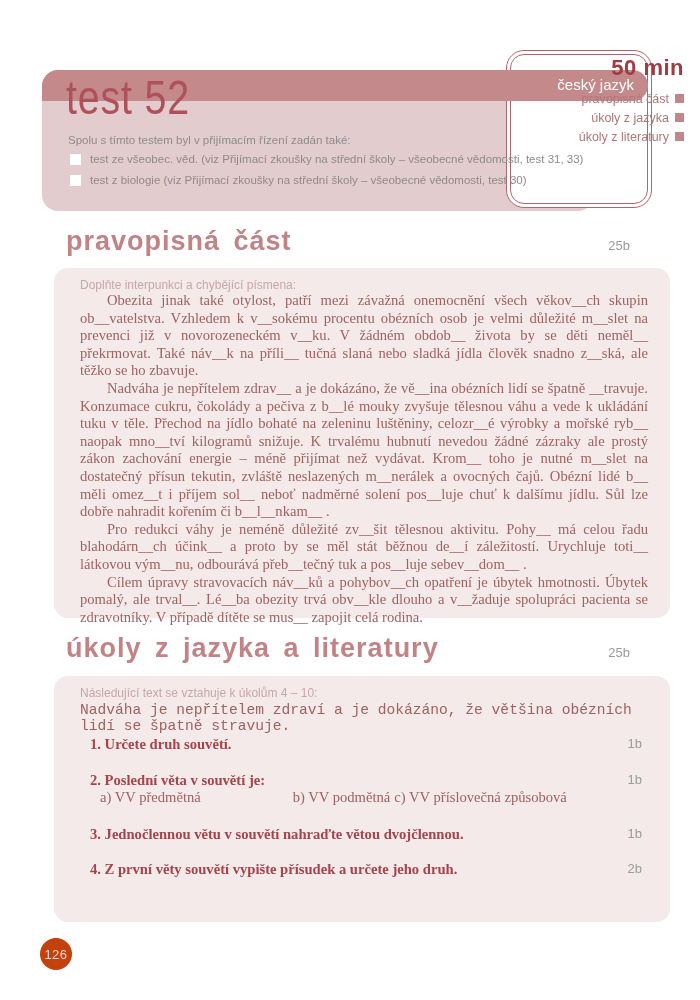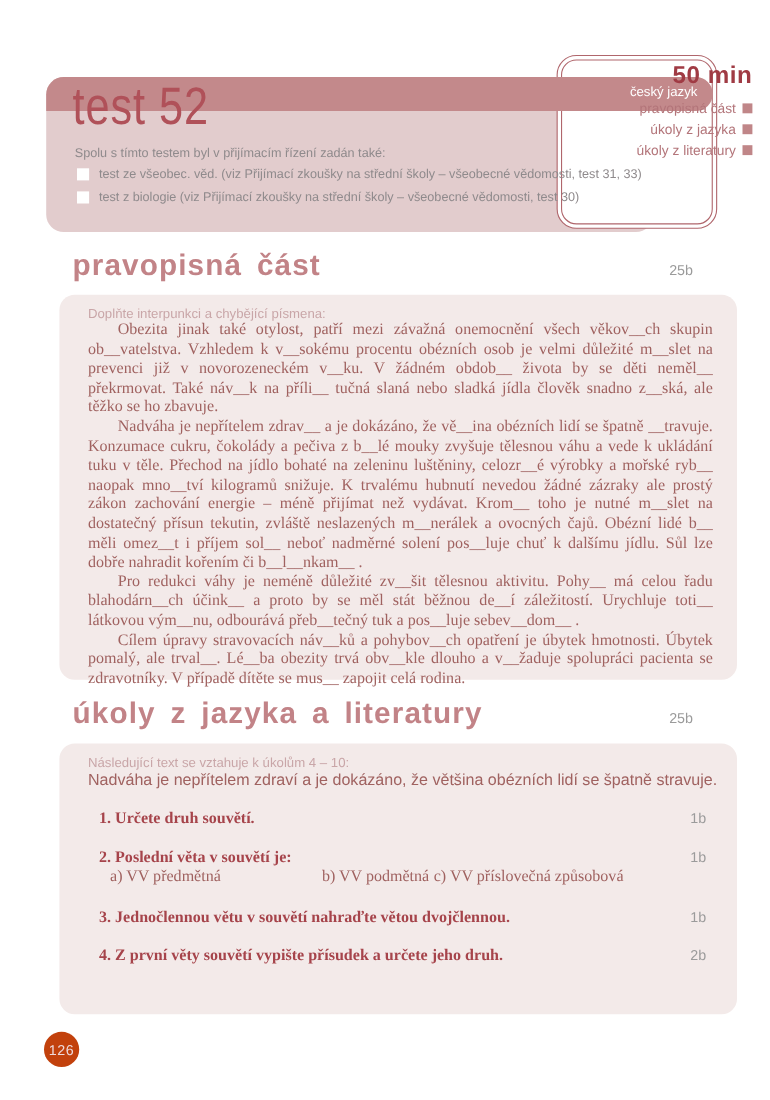--- a/index.html
+++ b/index.html
@@ -12,21 +12,21 @@
   
   .header-card {
     position:absolute; left:42px; top:70px; width:552px; height:141px;
     background:#e2cccd; border-radius:16px; z-index:1;
   }
   .header-band {
     position:absolute; left:42px; top:70px; width:606px; height:31px;
     background:#c3898b; border-radius:16px 15.5px 15.5px 0; z-index:3;
   }
   .band-label {
-    position:absolute; right:14px; top:6px; color:#ffffff; font-size:12px;
+    position:absolute; right:14px; top:6px; color:#ffffff; font-size:15px;
   }
   .info-card {
     position:absolute; left:506px; top:50px; width:146px; height:158px;
     background:#ffffff; border:1.5px solid #b0666c; border-radius:18px; z-index:2;
   }
   .info-card .inner-frame {
     position:absolute; left:3px; top:3px; right:3px; bottom:3px;
     border:1px solid #b0666c; border-radius:14px;
   }
   .info-content {
@@ -72,21 +72,21 @@
   .box-instruction {
     position:absolute; left:26px; top:10px; font-size:12px; color:#c9a6a8;
   }
   .dictation {
     position:absolute; left:26px; right:22px; top:24px;
     font-family:"Liberation Serif", serif; font-size:14.6px; line-height:17.6px;
     color:#a06260; text-align:justify;
   }
   .dictation p { text-indent:27px; margin:0; }
   .source-text {
-    position:absolute; left:26px; top:26px; font-family:Liberation Sans, sans-serif;
+    position:absolute; left:26px; top:26px; font-family:Liberation Mono, monospace;
     font-size:14.6px; color:#a06260;
   }
   .task-label {
     position:absolute; left:36px; font-family:"Liberation Serif", serif;
     font-size:14.6px; font-weight:bold; color:#a6444b;
   }
   .task-points { position:absolute; right:28px; font-size:13px; color:#9b9b9b; }
   .t1 { top:60px; }  .t2 { top:96px; }  .t3 { top:150px; }  .t4 { top:185px; }
   .task-options {
     position:absolute; left:46px; top:113px; font-family:"Liberation Serif", serif;

